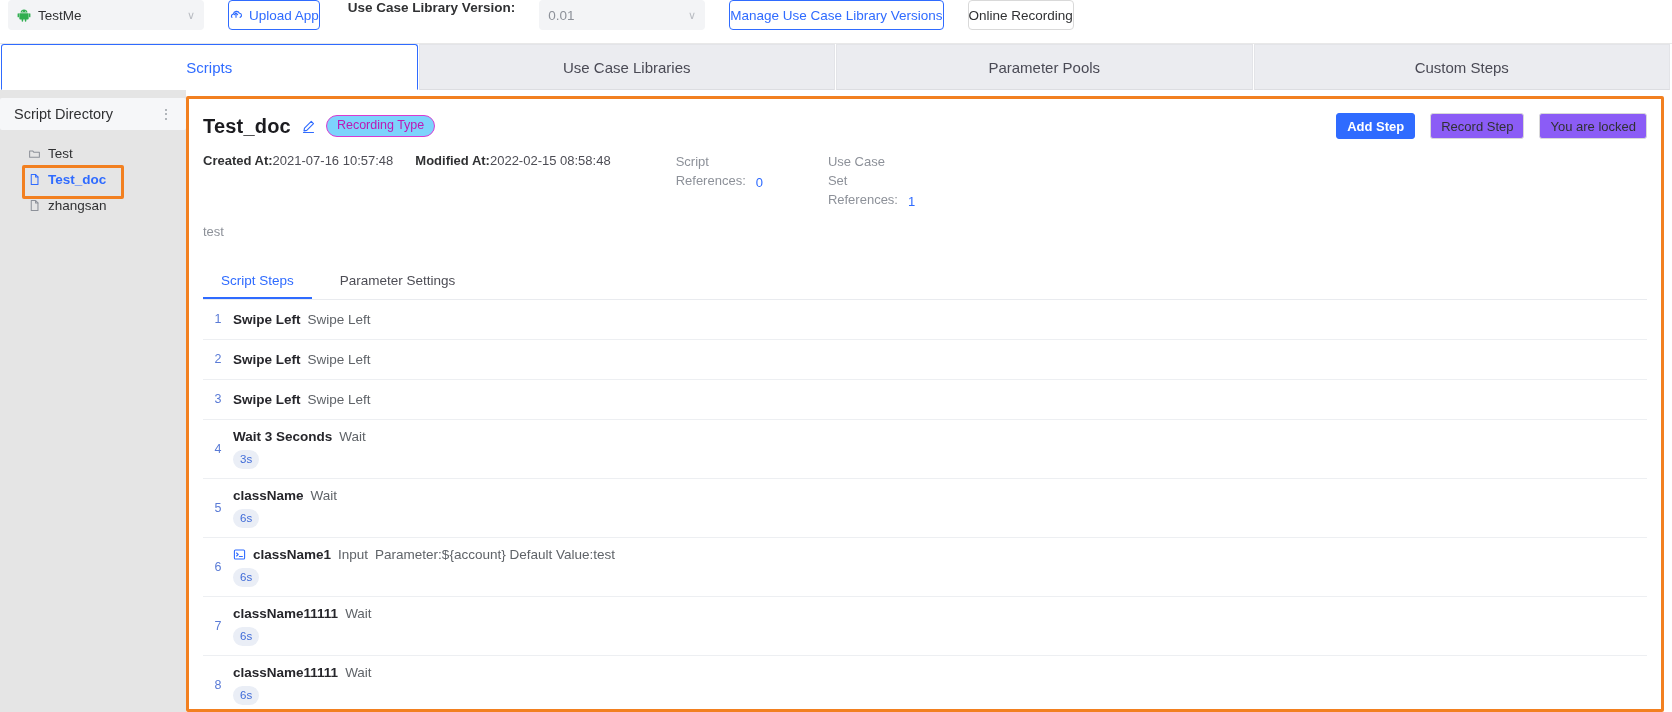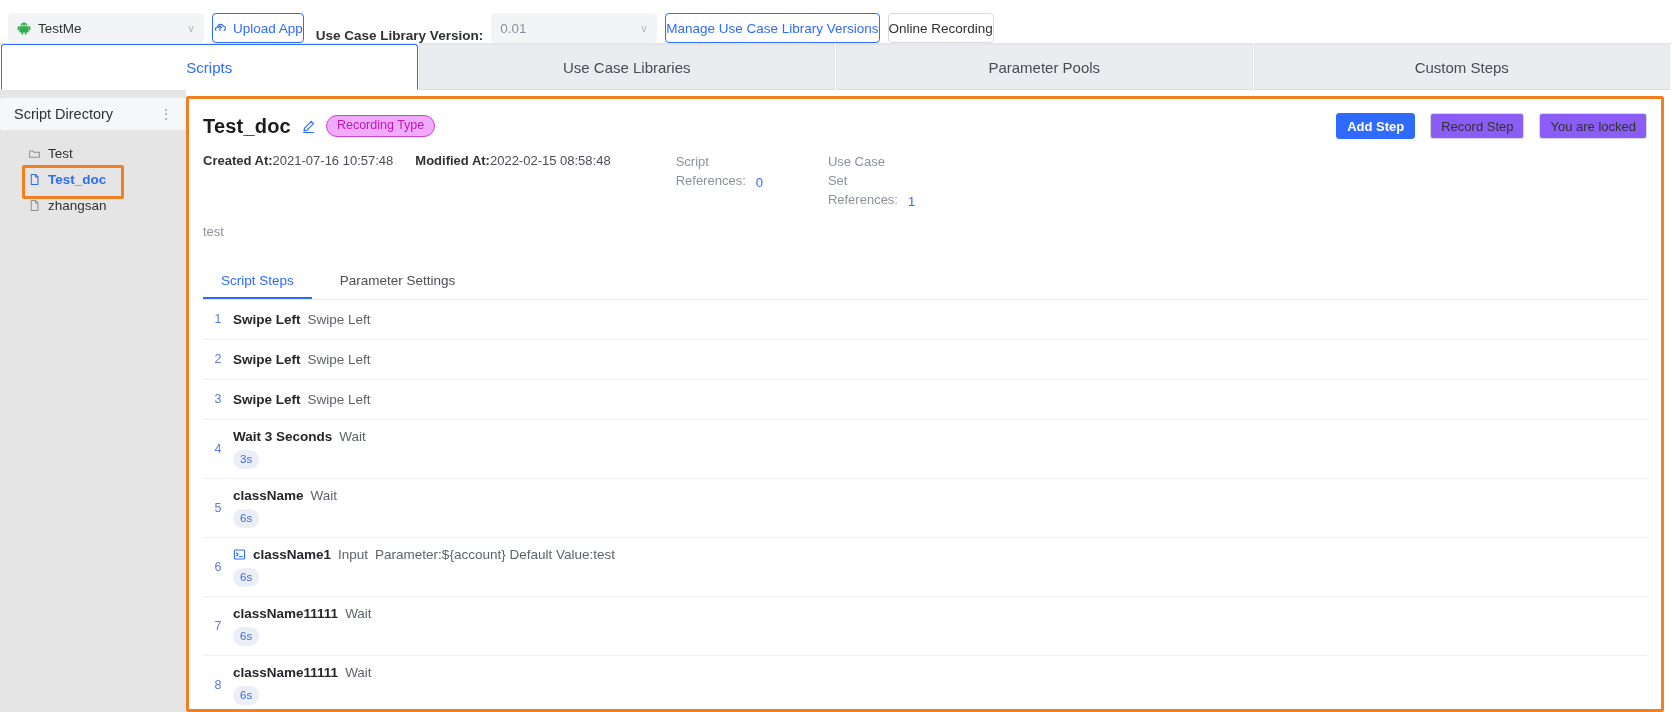--- a/index.html
+++ b/index.html
@@ -8,23 +8,23 @@
     background: #ffffff;
     font-family: "Liberation Sans", sans-serif;
     color: #303133;
     overflow: hidden;
   }
 
   
   .topbar {
     height: 44px;
     display: flex;
-    align-items: flex-end;
+    align-items: flex-start;
     padding: 0 8px;
-    gap: 8px;
+    gap: 24px;
     background: #ffffff;
     border-bottom: 1px solid #e8e8e8;
   }
   .app-select {
     width: 196px; height: 30px;
     background: #f3f4f6;
     border-radius: 4px;
     display: flex; align-items: center;
     padding: 0 9px;
     gap: 7px;
@@ -189,21 +189,21 @@
   .doc-title {
     font-size: 20px;
     font-weight: bold;
     color: #1b1b1f;
     letter-spacing: .2px;
   }
   .pencil { width: 15px; height: 15px; display:block; cursor: pointer; }
   .tag {
     border: 1px solid #d83bd2;
     color: #bd18b5;
-    background: #f0abfc;
+    background: #7dd3fc;
     border-radius: 11px;
     font-size: 12.5px;
     padding: 2px 10px;
     line-height: 1.25;
   }
   .title-actions {
     margin-left: auto;
     display: flex;
     align-items: flex-start;
     gap: 15px;

